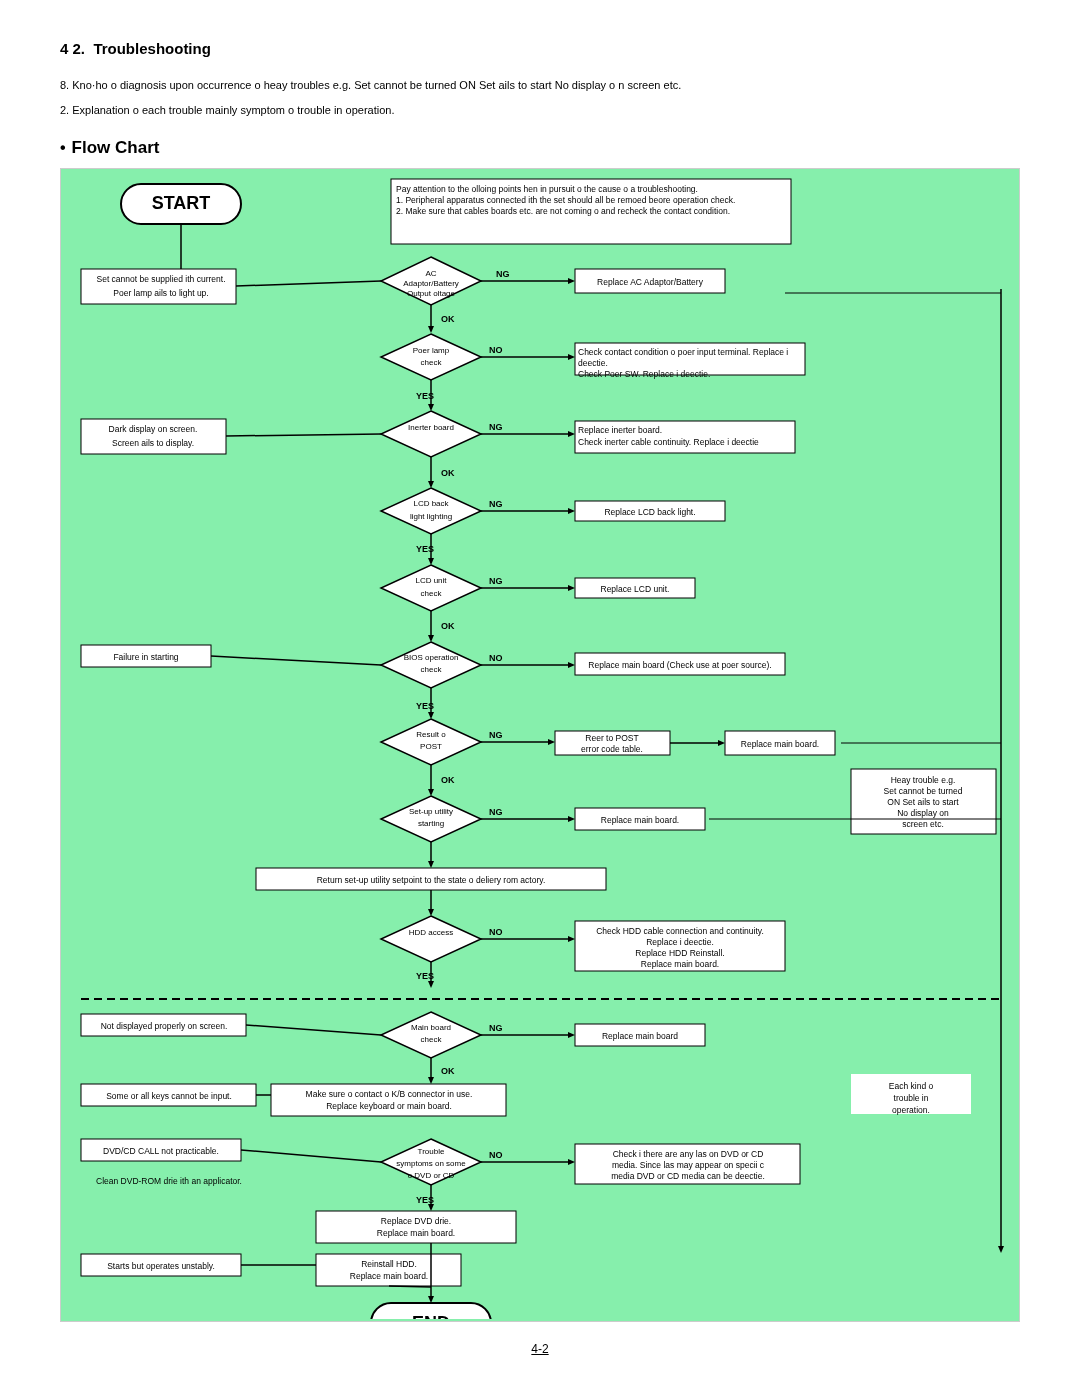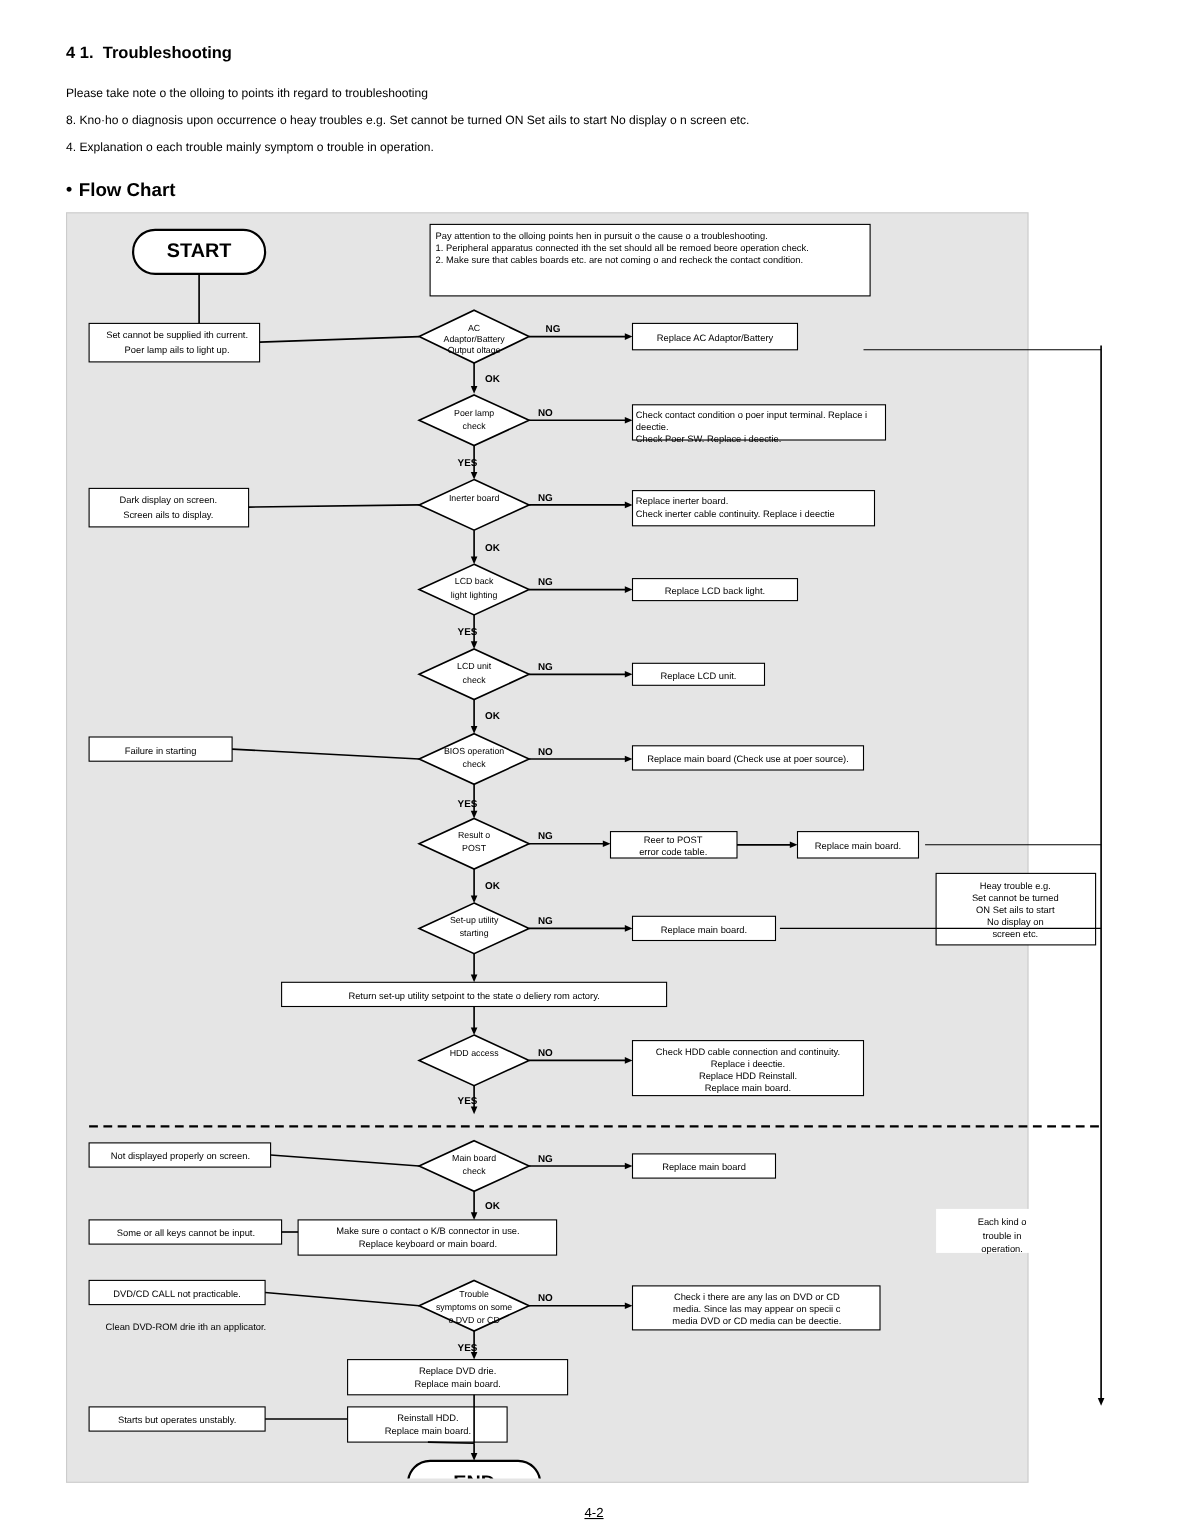--- a/index.html
+++ b/index.html
@@ -32,45 +32,44 @@
       display: flex;
       align-items: center;
       gap: 6px;
     }
     .flow-label::before {
       content: '•';
       font-size: 16px;
     }
     .flowchart-container {
       position: relative;
-      width: 875px;
+      width: 960px;
       min-height: 1100px;
       border: 1px solid #ccc;
-      background: #e5e5e5;
+      background: #86efac;
     }
     .page-number {
       text-align: center;
       margin-top: 20px;
       font-size: 12px;
       text-decoration: underline;
     }
   </style>
 </head>
 <body>
 
 <div>
   <h2 class="section-title">
-    <span>4 1.</span>&nbsp;&nbsp;<span>Troubleshooting</span>
+    <span>4 2.</span>&nbsp;&nbsp;<span>Troubleshooting</span>
   </h2>
 </div>
 
 <div>
-  <p class="intro-text">Please take note o the olloing to points ith regard to troubleshooting</p>
   <p class="intro-text">8. Kno·ho o diagnosis upon occurrence o heay troubles e.g. Set cannot be turned ON Set ails to start No display o    n screen etc.</p>
-  <p class="intro-text">4. Explanation o each trouble mainly symptom o trouble in operation.</p>
+  <p class="intro-text">2. Explanation o each trouble mainly symptom o trouble in operation.</p>
 </div>
 
 <div class="flow-section">
   <div class="flow-label">Flow Chart</div>
 
   <div class="flowchart-container">
     <svg viewBox="0 0 960 1150" xmlns="http://www.w3.org/2000/svg" style="width:960px;height:1150px;">
 
       <rect x="330" y="10" width="400" height="65" fill="white" stroke="black" stroke-width="1"></rect>
       <text x="335" y="23" font-size="8.5" fill="black">Pay attention to the olloing points hen in pursuit o the cause o a troubleshooting.</text>

